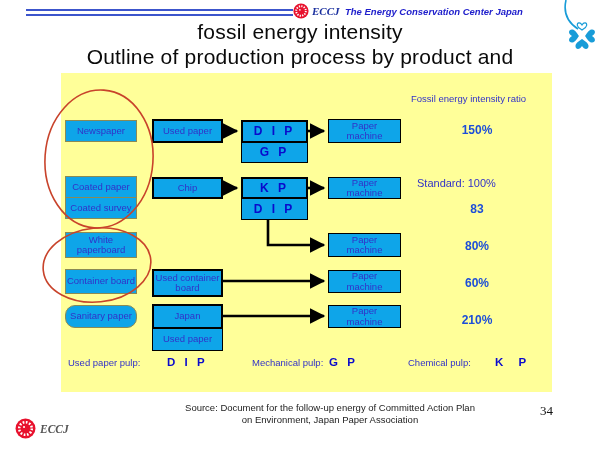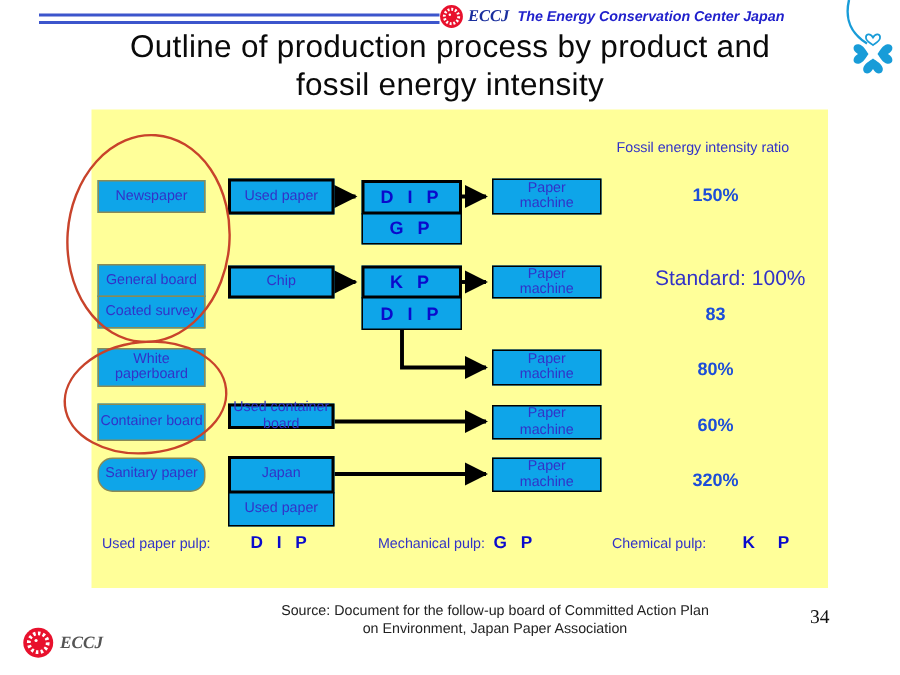--- a/index.html
+++ b/index.html
@@ -30,21 +30,21 @@
   .b-thick{border:2px solid #000;}
   .b-thin{border:1px solid #000;}
   .b-mat{width:71px;left:91px;}
   .b-pulp{width:67px;left:180px;font-weight:bold;font-size:12px;
     color:#0A0ACC;letter-spacing:3px;}
   .b-machine{width:73px;left:267px;border:1.5px solid #000;}
 
   .ratio-head{left:350px;top:20px;width:141px;font-size:9.5px;color:#3232C8;}
   .ratio{left:366px;width:100px;text-align:center;font-weight:bold;
     font-size:12px;color:#1d4ed8;}
-  .ratio-std{left:356px;width:120px;text-align:right;font-size:14px;
+  .ratio-std{left:356px;width:120px;text-align:left;font-size:11px;
     font-weight:normal;color:#3232C8;}
 
   .legend-label{top:284px;font-size:9.5px;color:#3232C8;}
   .legend-code{top:283px;font-size:11.5px;font-weight:bold;color:#0A0ACC;
     letter-spacing:3px;}
 
   
   .source{left:165px;top:402px;width:330px;text-align:center;
     font-size:9.5px;line-height:12px;color:#222;}
   .page-num{left:540px;top:403px;font-family:"Liberation Serif",serif;
@@ -87,22 +87,22 @@
         <path d="M0 0 C -2.5 -4.5, -7 -3.5, -6.5 0.5 C -6 3.5, -2 5.5, 0 7 C 2 5.5, 6 3.5, 6.5 0.5 C 7 -3.5, 2.5 -4.5, 0 0 Z" fill="#189CD8"></path>
       </g>
       <g transform="translate(44,36) rotate(270) translate(0,-10)">
         <path d="M0 0 C -2.5 -4.5, -7 -3.5, -6.5 0.5 C -6 3.5, -2 5.5, 0 7 C 2 5.5, 6 3.5, 6.5 0.5 C 7 -3.5, 2.5 -4.5, 0 0 Z" fill="#189CD8"></path>
       </g>
     </g>
   </svg>
 </div>
 
 <div class="abs slide-title">
+  <div>fossil energy intensity</div>
   <div>Outline of production process by product and</div>
-  <div>fossil energy intensity</div>
 </div>
 
 <div class="abs panel">
 
   <svg class="abs overlay" style="left:0;top:0;" width="491" height="319" viewBox="0 0 491 319">
     <defs>
       <marker id="ah" markerWidth="7" markerHeight="7" refX="5.5" refY="3" orient="auto">
         <path d="M0,0 L6,3 L0,6 Z" fill="#000"></path>
       </marker>
     </defs>
@@ -112,42 +112,42 @@
     <line x1="247" y1="115" x2="263" y2="115" stroke="#000" stroke-width="2.6" marker-end="url(#ah)"></line>
     <path d="M207,147 L207,172 L263,172" fill="none" stroke="#000" stroke-width="2.6" marker-end="url(#ah)"></path>
     <line x1="162" y1="208" x2="263" y2="208" stroke="#000" stroke-width="2.6" marker-end="url(#ah)"></line>
     <line x1="162" y1="243" x2="263" y2="243" stroke="#000" stroke-width="2.6" marker-end="url(#ah)"></line>
   </svg>
 
   <div class="box b-product" style="top:47px;height:22px;">
       <span>Newspaper</span>
     </div>
   <div class="box b-product" style="top:103px;height:22px;">
-      <span>General board</span>
+      <span>Coated paper</span>
     </div>
   <div class="box b-product" style="top:124px;height:22px;">
       <span>Coated survey</span>
     </div>
   <div class="box b-product" style="top:159px;height:26px;">
       <span>White paperboard</span>
     </div>
   <div class="box b-product" style="top:196px;height:25px;text-align:right;">
       <span>Container board</span>
     </div>
   <div class="box b-product" style="top:232px;height:23px;border-radius:10px;">
       <span>Sanitary paper</span>
     </div>
 
   <div class="box b-mat b-thick" style="top:46px;height:24px;">
       <span>Used paper</span>
     </div>
   <div class="box b-mat b-thick" style="top:104px;height:22px;">
       <span>Chip</span>
     </div>
-  <div class="box b-mat b-thick" style="top:196px;height:17px;">
+  <div class="box b-mat b-thick" style="top:196px;height:28px;">
       <span>Used container board</span>
     </div>
   <div class="box b-mat b-thick" style="top:231px;height:25px;">
       <span>Japan</span>
     </div>
   <div class="box b-mat b-thin" style="top:255px;height:23px;">
       <span>Used paper</span>
     </div>
 
   <div class="box b-pulp b-thick" style="top:47px;height:23px;">
@@ -178,37 +178,37 @@
   <div class="box b-machine" style="top:232px;height:23px;">
       <span style="width:46px;">Paper machine</span>
     </div>
 
   <div class="abs ratio-head">Fossil energy intensity ratio</div>
   <div class="abs ratio" style="top:50px;">150%</div>
   <div class="abs ratio ratio-std" style="top:104px;">Standard: 100%</div>
   <div class="abs ratio" style="top:129px;">83</div>
   <div class="abs ratio" style="top:166px;">80%</div>
   <div class="abs ratio" style="top:203px;">60%</div>
-  <div class="abs ratio" style="top:240px;">320%</div>
+  <div class="abs ratio" style="top:240px;">210%</div>
 
   <div class="abs legend-label" style="left:7px;">Used paper pulp:</div>
   <div class="abs legend-code" style="left:106px;">D I P</div>
   <div class="abs legend-label" style="left:179px;padding-left:12px;">Mechanical pulp:</div>
   <div class="abs legend-code" style="left:268px;">G P</div>
   <div class="abs legend-label" style="left:347px;">Chemical pulp:</div>
   <div class="abs legend-code" style="left:434px;letter-spacing:6px;">K P</div>
 </div>
 
 <svg class="abs overlay" style="left:0;top:0;" width="600" height="450" viewBox="0 0 600 450">
   <ellipse cx="99" cy="159" rx="54" ry="69" fill="none" stroke="#C8432B" stroke-width="1.6" transform="rotate(4 99 159)"></ellipse>
   <ellipse cx="97" cy="265" rx="54" ry="37" fill="none" stroke="#C8432B" stroke-width="1.6" transform="rotate(-6 97 265)"></ellipse>
 </svg>
 
 <div class="abs source">
-  <div>Source: Document for the follow-up board of Committed Action Plan</div>
+  <div>Source: Document for the follow-up energy of Committed Action Plan</div>
   <div>on Environment, Japan Paper Association</div>
 </div>
 <div class="abs page-num">34</div>
 
 <div class="abs" style="left:15px;top:418px;width:21px;height:21px;">
   <svg width="21" height="21" viewBox="0 0 20 20">
     <circle cx="10" cy="10" r="9.5" fill="#E8112D"></circle>
     <circle cx="10" cy="10" r="6" fill="none" stroke="#ffffff" stroke-width="2.4" stroke-dasharray="1.6 1.5"></circle>
     <circle cx="10" cy="10" r="3.2" fill="#E8112D"></circle>
     <circle cx="8.6" cy="8.6" r="1" fill="#ffffff"></circle>

